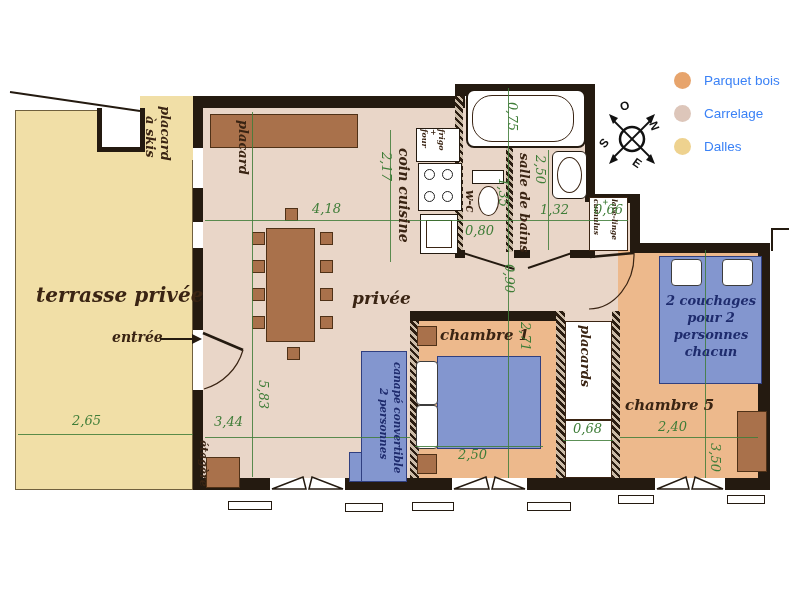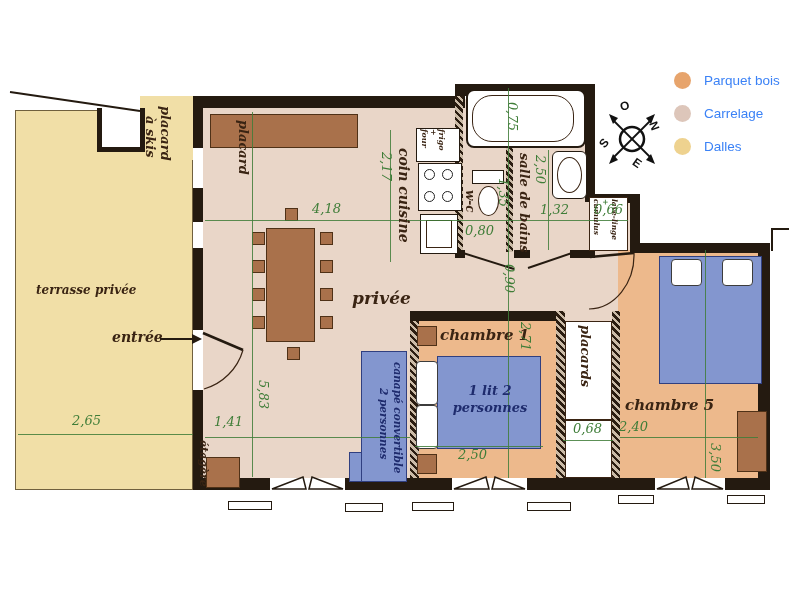--- a/index.html
+++ b/index.html
@@ -199,21 +199,21 @@
       <span class="sw" style="background-color: rgb(238, 210, 143);"></span>
       <span class="ltext">Dalles</span>
     </div>
   </div>
 
   <div class="cletter" style="left:620px;top:99px;transform:rotate(-15deg);">O</div>
   <div class="cletter" style="left:650px;top:119px;transform:rotate(70deg);">N</div>
   <div class="cletter" style="left:600px;top:136px;transform:rotate(-50deg);">S</div>
   <div class="cletter" style="left:633px;top:156px;transform:rotate(35deg);">E</div>
 
-  <div class="room" style="left:36px;top:283px;font-size:12px;">terrasse privée</div>
+  <div class="room" style="left:36px;top:283px;font-size:20px;">terrasse privée</div>
   <div class="room" style="left:112px;top:329px;font-size:14px;">entrée</div>
   <div class="room v" style="left:143px;top:106px;height:105px;font-size:13px;">
     <span style="display:block;">placard</span>
     <span style="display:block;padding-top:10px;">à skis</span>
   </div>
   <div class="room v" style="left:236px;top:120px;height:78px;font-size:13px;">placard</div>
   <div class="room" style="left:352px;top:288px;font-size:17px;">privée</div>
   <div class="room v" style="left:396px;top:148px;height:112px;font-size:14px;">coin cuisine</div>
   <div class="room v small" style="left:420px;top:129px;height:33px;font-size:8px;line-height:1.1;">
     <span style="display:block;">frigo</span>
@@ -225,37 +225,37 @@
   <div class="room v" style="left:592px;top:199px;height:52px;font-size:7.5px;line-height:1.2;">
     <span style="display:block;">lave-linge</span>
     <span style="display:block;color:#3f7d38;">+</span>
     <span style="display:block;">cumulus</span>
   </div>
   <div class="room" style="left:440px;top:326px;">chambre 1</div>
   <div class="room" style="left:625px;top:396px;">chambre 5</div>
   <div class="room v" style="left:578px;top:325px;height:92px;font-size:13px;">placards</div>
   <div class="room v" style="left:197px;top:440px;height:58px;font-size:11px;">étagère</div>
 
-  <div class="bedtxt" style="left:446px;top:383px;width:88px;">1 lit 2 personnes</div>
+  <div class="bedtxt" style="left:662px;top:293px;width:98px;">2 couchages pour 2 personnes chacun</div>
   <div class="bedtxt v" style="left:364px;top:356px;height:124px;width:40px;font-size:10.5px;">
     <span style="display:block;">canapé convertible</span>
     <span style="display:block;padding-top:12px;">2 personnes</span>
   </div>
 
   <div class="dim" style="left:72px;top:413px;">2,65</div>
-  <div class="dim" style="left:214px;top:414px;">1,41</div>
+  <div class="dim" style="left:214px;top:414px;">3,44</div>
   <div class="dim v" style="left:256px;top:380px;height:42px;">5,83</div>
   <div class="dim" style="left:312px;top:201px;">4,18</div>
   <div class="dim v" style="left:379px;top:152px;height:40px;">2,17</div>
   <div class="dim v" style="left:505px;top:102px;height:40px;">0,75</div>
   <div class="dim v" style="left:533px;top:155px;height:40px;">2,50</div>
   <div class="dim v" style="left:496px;top:178px;height:40px;">1,35</div>
   <div class="dim" style="left:465px;top:223px;">0,80</div>
   <div class="dim" style="left:540px;top:202px;">1,32</div>
   <div class="dim" style="left:594px;top:202px;">0,66</div>
   <div class="dim v" style="left:502px;top:264px;height:38px;">0,90</div>
   <div class="dim v" style="left:518px;top:322px;height:40px;">2,71</div>
   <div class="dim" style="left:458px;top:447px;">2,50</div>
   <div class="dim" style="left:573px;top:421px;">0,68</div>
-  <div class="dim" style="left:619px;top:419px;">2,40</div>
+  <div class="dim" style="left:658px;top:419px;">2,40</div>
   <div class="dim v" style="left:708px;top:443px;height:40px;">3,50</div>
 
 </div>
 
 </body></html>

